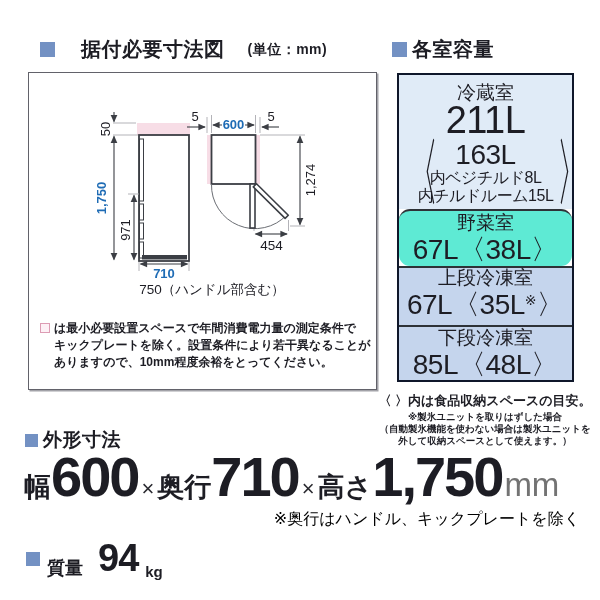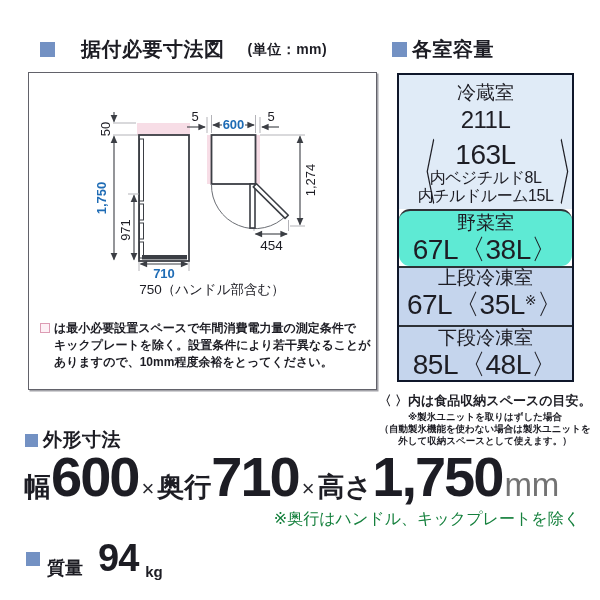--- a/index.html
+++ b/index.html
@@ -34,41 +34,41 @@
     border:2px solid #0f172a;display:flex;flex-direction:column;text-align:center;
   }
   .cap-row{box-sizing:border-box;display:flex;flex-direction:column;justify-content:center;}
   .cap-row + .cap-row{border-top:2px solid #2e3237;}
   .row1{height:136px;background:#e0ebf7;justify-content:flex-start;padding-top:7px;}
   .row2{height:58px;background:#5eead4;border-radius:11px;}
   .row3{height:59px;background:#c5d5ed;}
   .row4{height:56px;background:#c5d5ed;}
   .cap-name{font-size:19px;line-height:22px;}
   .cap-val{font-size:28px;line-height:31px;letter-spacing:-.5px;}
-  .row1 .cap-val{font-size:24px;line-height:32px;}
+  .row1 .cap-val{font-size:38px;line-height:32px;}
   .bracket-row{display:flex;align-items:center;justify-content:center;margin-top:1px;}
   .big-bracket{
     display:inline-block;width:15px;font-size:58px;line-height:70px;font-weight:normal;
     transform:scale(.55,1.28);transform-origin:center;flex:none;
   }
   .cap-sub{flex:none;}
   .cap-sub-val{font-size:28px;line-height:29px;letter-spacing:-.5px;}
   .cap-sub-line{font-size:16px;line-height:18px;letter-spacing:-.5px;}
   .val-sup{font-size:14px;position:relative;top:-9px;letter-spacing:0;}
   
   .cap-notes{left:378px;top:393px;width:214px;text-align:center;position:absolute;}
   .cap-note-main{font-size:13px;font-weight:bold;line-height:16px;margin-bottom:2px;}
   .cap-note-sub{font-size:9.5px;font-weight:bold;line-height:12px;}
   
   .big-dims{left:24px;top:447px;display:flex;align-items:baseline;white-space:nowrap;}
   .bd-kanji{font-size:27px;font-weight:bold;}
   .bd-num{font-size:56px;font-weight:bold;letter-spacing:-2px;line-height:60px;}
   .bd-x{font-size:22px;margin:0 3px;color:#2a2a30;}
   .bd-mm{font-size:33px;color:#737373;margin-left:2px;letter-spacing:0;}
-  .dims-note{right:20px;top:509px;font-size:16px;color:#15803d;position:absolute;}
+  .dims-note{right:20px;top:509px;font-size:16px;color:#000000;position:absolute;}
   
   .weight-line{left:26px;top:537px;display:flex;align-items:flex-end;position:absolute;}
   .weight-line .sq{width:14px;height:14px;background:#7391c3;margin-right:7px;align-self:center;flex:none;}
   .w-title{font-size:18px;font-weight:bold;}
   .w-val{font-size:38px;font-weight:bold;margin-left:15px;letter-spacing:-1px;}
   .w-unit{font-size:15px;font-weight:bold;margin-left:7px;}
 </style>
 </head>
 <body>
 

